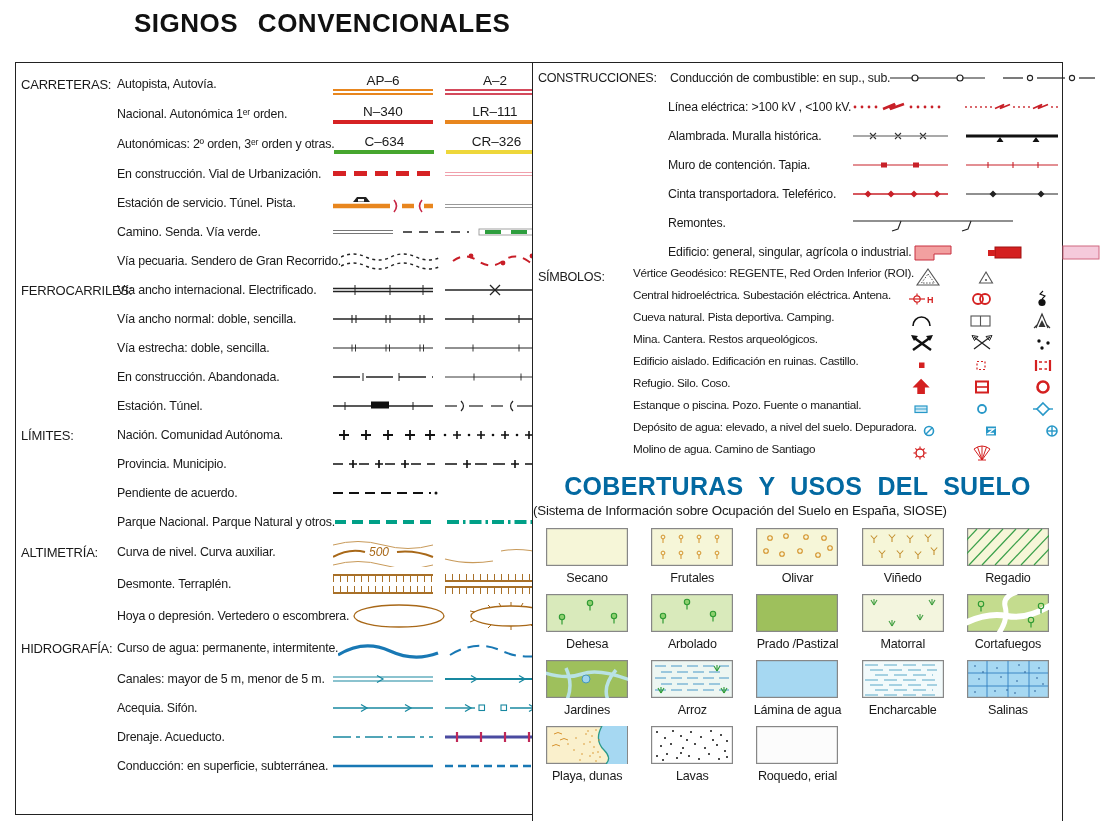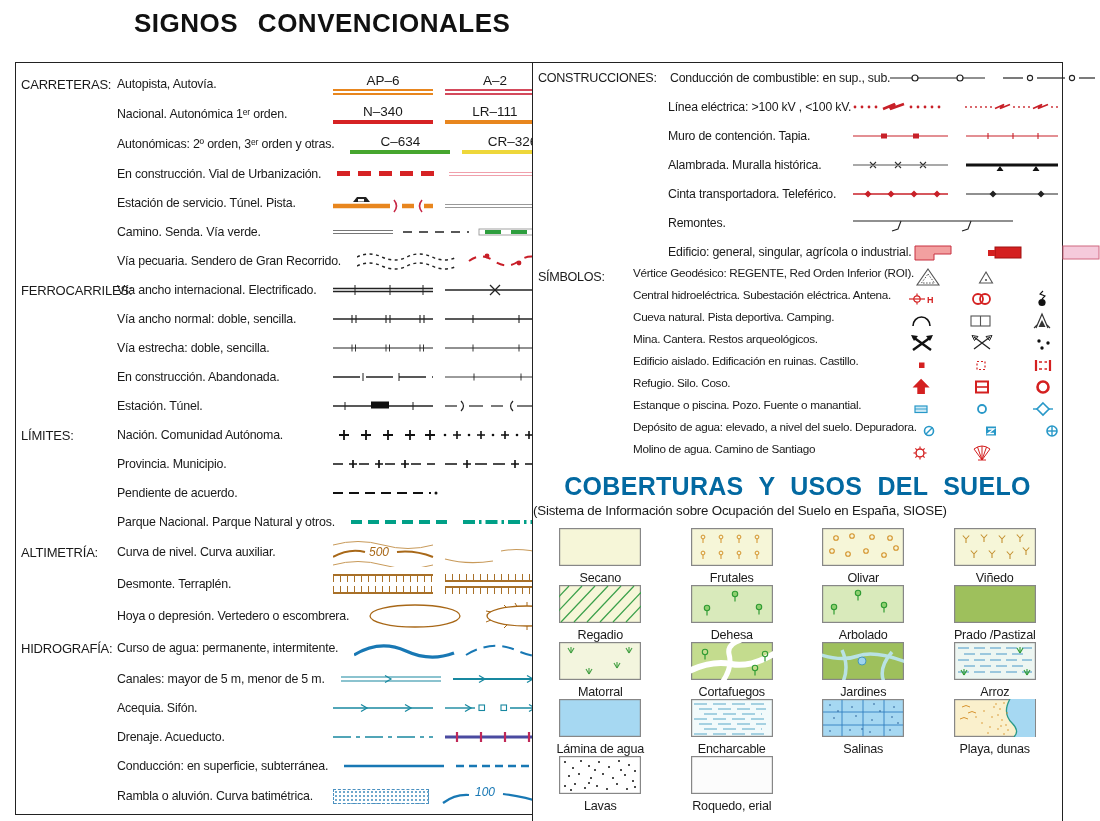--- a/index.html
+++ b/index.html
@@ -4,21 +4,21 @@
 <style>
   html,body{margin:0;padding:0;background:#fff;}
   #root{position:relative;width:1100px;height:821px;background:#fff;
         font-family:"Liberation Sans",sans-serif;color:#1a1a1a;overflow:hidden;}
   .title{position:absolute;left:134px;top:8px;font-size:26px;font-weight:bold;
          letter-spacing:.5px;word-spacing:12px;color:#111;}
   .panel{position:absolute;border:1.6px solid #222;background:#fff;box-sizing:border-box;}
   #left-panel{left:15px;top:62px;width:531px;height:753px;padding-top:6px;}
   #right-panel{left:532px;top:62px;width:531px;height:816px;}
 
-  .row{position:relative;display:flex;align-items:center;height:29px;gap:16px;}
+  .row{position:relative;display:flex;align-items:center;height:29px;}
   .row.h30{height:30px;} .row.h32{height:32px;}
   .cat{position:absolute;left:5px;top:50%;transform:translateY(-50%);
        width:96px;font-size:13px;letter-spacing:-.2px;white-space:nowrap;}
   .lbl{margin-left:101px;font-size:12.4px;letter-spacing:-.2px;white-space:nowrap;}
   .sym{width:212px;margin-left:auto;flex:none;display:flex;gap:12px;align-items:center;}
   .symsvg{display:block;}
 
   .road{width:100px;text-align:center;}
   .road .tag{font-size:13.5px;line-height:13px;letter-spacing:0;}
   .ln{margin-top:2px;}
@@ -45,21 +45,21 @@
   .cat-r{position:absolute;left:5px;top:50%;transform:translateY(-50%);
          font-size:12.6px;letter-spacing:-.3px;white-space:nowrap;}
   .lbl-r{margin-left:135px;font-size:12.3px;letter-spacing:-.2px;white-space:nowrap;}
   .lbl-s{margin-left:100px;font-size:11.7px;letter-spacing:-.3px;white-space:nowrap;}
   .sym-r{margin-left:auto;flex:none;margin-right:4px;}
   .sym-s{margin-left:auto;flex:none;margin-right:4px;}
 
   .lc-title{margin-top:8px;text-align:center;font-size:25px;font-weight:bold;
             word-spacing:8px;letter-spacing:.3px;color:#0369a1;}
   .lc-sub{text-align:left;font-size:13.3px;letter-spacing:-.2px;margin-top:2px;margin-bottom:10px;}
-  .lc-grid{display:grid;grid-template-columns:repeat(4,1fr);gap:0 7px;padding:0 5px;}
+  .lc-grid{display:grid;grid-template-columns:repeat(5,1fr);gap:9px 7px;padding:0 5px;}
   .lc-cell{text-align:center;}
   .lc-cell .lab{font-size:12.6px;letter-spacing:-.2px;margin-top:1px;white-space:nowrap;}
 </style>
 </head>
 <body>
 
 <div id="root">
   <div class="title">SIGNOS  CONVENCIONALES</div>
 
   <div id="left-panel" class="panel">
@@ -419,31 +419,20 @@
     <div class="row">
       <div class="lbl">Conducción: en superficie, subterránea.</div>
       <div class="sym">
         <svg class="symsvg" width="212" height="26" viewBox="0 0 212 26">
           <line x1="0" y1="13" x2="100" y2="13" stroke="#1878B4" stroke-width="2.6"></line>
           <line x1="112" y1="13" x2="212" y2="13" stroke="#1878B4" stroke-width="2.6" stroke-dasharray="8 5"></line>
         </svg>
       </div>
     </div>
 
-    <div class="row h32">
-      <div class="lbl">Rambla o aluvión. Curva batimétrica.</div>
-      <div class="sym">
-        <div class="rambla"></div>
-        <svg class="symsvg" width="104" height="30" viewBox="0 0 104 30">
-          <path d="M2,22 q12,-9 26,-8" fill="none" stroke="#1878B4" stroke-width="2.2"></path>
-          <text x="34" y="15" font-size="12" font-style="italic" fill="#1878B4">100</text>
-          <path d="M62,13 q20,2 40,9" fill="none" stroke="#1878B4" stroke-width="2.2"></path>
-        </svg>
-      </div>
-    </div>
 
   </div>
 
   <div id="right-panel" class="panel">
 
     <div class="row-r">
       <div class="cat-r">CONSTRUCCIONES:</div>
       <div class="lbl-r" style="margin-left:137px">Conducción de combustible: en sup., sub.</div>
       <svg class="sym-r" width="205" height="26" viewBox="0 0 205 26">
         <line x1="0" y1="13" x2="95" y2="13" stroke="#222" stroke-width="1.2"></line>
@@ -493,43 +482,43 @@
           </g>
         <path d="M180,14.5 l9,-4 l-4,4 l10,-4" fill="none" stroke="#C82028" stroke-width="1.6"></path>
         <g fill="#C82028">
             <circle cx="199" cy="13" r="0.9"></circle>
             <circle cx="204" cy="13" r="0.9"></circle>
           </g>
       </svg>
     </div>
 
     <div class="row-r">
+      <div class="lbl-r">Alambrada. Muralla histórica.</div>
+      <svg class="sym-r" width="205" height="26" viewBox="0 0 205 26">
+        <line x1="0" y1="13" x2="95" y2="13" stroke="#555" stroke-width="1.1"></line>
+        <g stroke="#333" stroke-width="1.1">
+          <path d="M17,10 l6,6 M23,10 l-6,6  M42,10 l6,6 M48,10 l-6,6  M67,10 l6,6 M73,10 l-6,6"></path>
+        </g>
+        <line x1="113" y1="13" x2="205" y2="13" stroke="#111" stroke-width="3.2"></line>
+        <path d="M147,14 l-3.5,5 l7,0 z M183,14 l-3.5,5 l7,0 z" fill="#111"></path>
+      </svg>
+    </div>
+
+    <div class="row-r">
       <div class="lbl-r">Muro de contención. Tapia.</div>
       <svg class="sym-r" width="205" height="26" viewBox="0 0 205 26">
         <line x1="0" y1="13" x2="95" y2="13" stroke="#C82028" stroke-width="1.1"></line>
         <rect x="28" y="10.5" width="6" height="5" fill="#C82028"></rect>
           <rect x="60" y="10.5" width="6" height="5" fill="#C82028"></rect>
         <line x1="113" y1="13" x2="205" y2="13" stroke="#C82028" stroke-width="1.1"></line>
         <g stroke="#C82028" stroke-width="1.1">
             <line x1="135" y1="10" x2="135" y2="16"></line>
             <line x1="160" y1="10" x2="160" y2="16"></line>
             <line x1="185" y1="10" x2="185" y2="16"></line>
           </g>
-      </svg>
-    </div>
-
-    <div class="row-r">
-      <div class="lbl-r">Alambrada. Muralla histórica.</div>
-      <svg class="sym-r" width="205" height="26" viewBox="0 0 205 26">
-        <line x1="0" y1="13" x2="95" y2="13" stroke="#555" stroke-width="1.1"></line>
-        <g stroke="#333" stroke-width="1.1">
-          <path d="M17,10 l6,6 M23,10 l-6,6  M42,10 l6,6 M48,10 l-6,6  M67,10 l6,6 M73,10 l-6,6"></path>
-        </g>
-        <line x1="113" y1="13" x2="205" y2="13" stroke="#111" stroke-width="3.2"></line>
-        <path d="M147,14 l-3.5,5 l7,0 z M183,14 l-3.5,5 l7,0 z" fill="#111"></path>
       </svg>
     </div>
 
     <div class="row-r">
       <div class="lbl-r">Cinta transportadora. Teleférico.</div>
       <svg class="sym-r" width="205" height="26" viewBox="0 0 205 26">
         <line x1="0" y1="13" x2="95" y2="13" stroke="#C82028" stroke-width="1.3"></line>
         <g fill="#C82028">
             <path d="M15,9.5 l3.5,3.5 l-3.5,3.5 l-3.5,-3.5 z M38,9.5 l3.5,3.5 l-3.5,3.5 l-3.5,-3.5 z M61,9.5 l3.5,3.5 l-3.5,3.5 l-3.5,-3.5 z M84,9.5 l3.5,3.5 l-3.5,3.5 l-3.5,-3.5 z"></path>
           </g>

